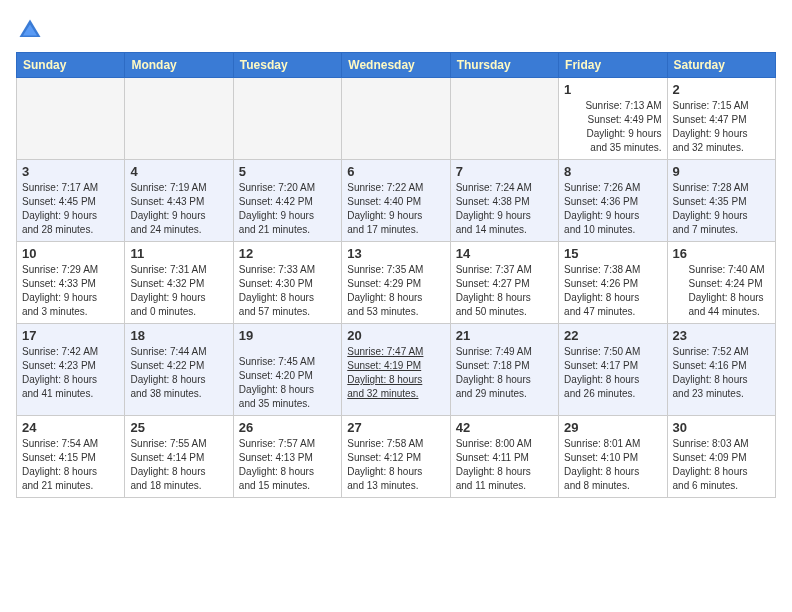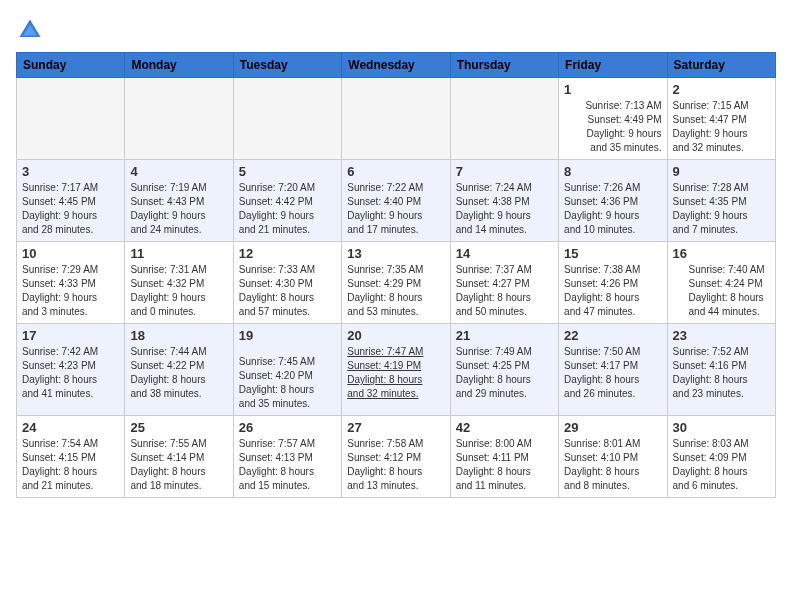--- a/index.html
+++ b/index.html
@@ -51,21 +51,21 @@
     .location {
       font-size: 14px;
       color: #555;
     }
     .calendar {
       width: 100%;
       border-collapse: collapse;
     }
     .calendar th {
       background: #3a7bd5;
-      color: #000000;
+      color: #fef9c3;
       font-size: 12px;
       font-weight: bold;
       padding: 5px 6px;
       text-align: left;
       border: 1px solid #2d6bc4;
     }
     .calendar td {
       border: 1px solid #ccc;
       vertical-align: top;
       padding: 4px 5px;
@@ -278,21 +278,21 @@
         <td>
           <span class="day-number">20</span>
           <div class="day-info" style="white-space: pre-line; text-decoration: underline;">Sunrise: 7:47 AM
 Sunset: 4:19 PM
 Daylight: 8 hours
 and 32 minutes.</div>
         </td>
         <td>
           <span class="day-number">21</span>
           <div class="day-info" style="white-space: pre-line;">Sunrise: 7:49 AM
-Sunset: 4:25 PM
+Sunset: 7:18 PM
 Daylight: 8 hours
 and 29 minutes.</div>
         </td>
         <td>
           <span class="day-number">22</span>
           <div class="day-info" style="white-space: pre-line;">Sunrise: 7:50 AM
 Sunset: 4:17 PM
 Daylight: 8 hours
 and 26 minutes.</div>
         </td>

